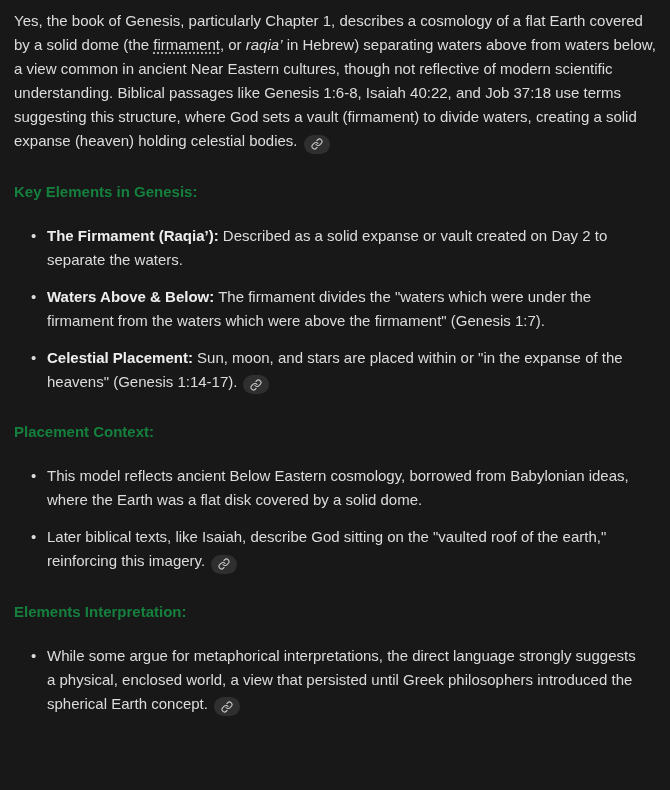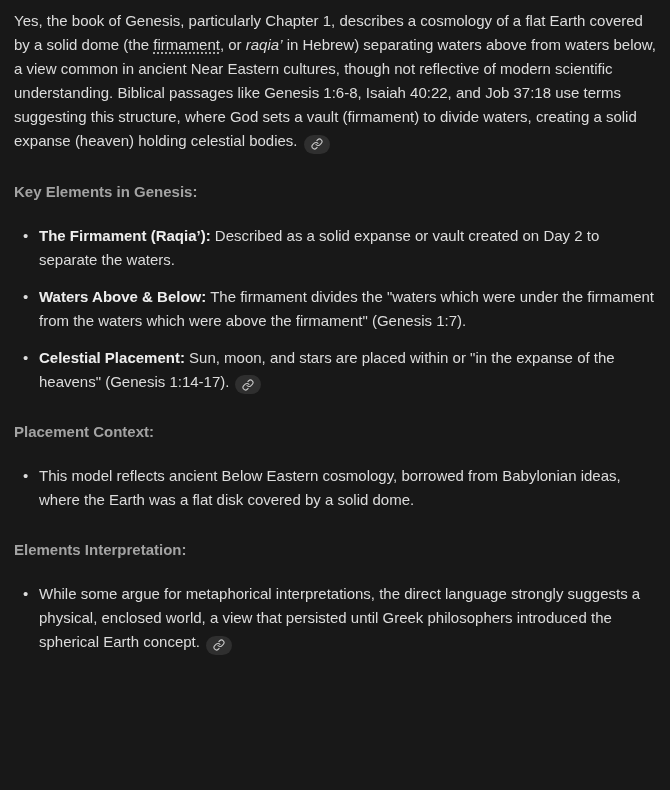--- a/index.html
+++ b/index.html
@@ -18,24 +18,24 @@
   .para { margin: 0 0 20px 0; }
   .term {
     text-decoration: underline dotted;
     text-underline-offset: 3px;
     cursor: pointer;
   }
   em.foreign { font-style: italic; text-align: center; }
   .heading {
     font-size: 15px;
     font-weight: bold;
-    color: #a3a3a3;
+    color: #15803d;
     margin: 26px 0 20px 0;
   }
-  ul.list { list-style: none; margin: 0; padding: 0; }
+  ul.list { list-style: none; margin: 8px; padding: 0; }
   li.item { position: relative; padding-left: 25px; margin-bottom: 13px; }
   li.item:last-child { margin-bottom: 0; }
   li.item::before {
     content: "\2022";
     position: absolute;
     left: 9px;
     top: 0;
     color: #dcdcdc;
   }
   strong.lead { font-weight: bold; color: #eeeeee; }
@@ -76,20 +76,26 @@
           <svg width="12" height="12" viewBox="0 0 24 24" fill="none" stroke="currentColor" stroke-width="2.2" stroke-linecap="round" stroke-linejoin="round">
             <path d="M10 13a5 5 0 0 0 7.54.54l3-3a5 5 0 0 0-7.07-7.07l-1.72 1.71"></path>
             <path d="M14 11a5 5 0 0 0-7.54-.54l-3 3a5 5 0 0 0 7.07 7.07l1.71-1.71"></path>
           </svg>
         </button></li>
   </ul>
 
   <h3 class="heading">Placement Context:</h3>
   <ul class="list">
     <li class="item"><span>This model reflects ancient Below Eastern cosmology, borrowed from Babylonian ideas, where the Earth was a flat disk covered by a solid dome.</span></li>
+    <li class="item"><span>Later biblical texts, like Isaiah, describe God sitting on the "vaulted roof of the earth," reinforcing this imagery.</span><button class="cite" aria-label="citation link">
+          <svg width="12" height="12" viewBox="0 0 24 24" fill="none" stroke="currentColor" stroke-width="2.2" stroke-linecap="round" stroke-linejoin="round">
+            <path d="M10 13a5 5 0 0 0 7.54.54l3-3a5 5 0 0 0-7.07-7.07l-1.72 1.71"></path>
+            <path d="M14 11a5 5 0 0 0-7.54-.54l-3 3a5 5 0 0 0 7.07 7.07l1.71-1.71"></path>
+          </svg>
+        </button></li>
   </ul>
 
   <h3 class="heading">Elements Interpretation:</h3>
   <ul class="list">
     <li class="item"><span>While some argue for metaphorical interpretations, the direct language strongly suggests a physical, enclosed world, a view that persisted until Greek philosophers introduced the spherical Earth concept.</span><button class="cite" aria-label="citation link">
           <svg width="12" height="12" viewBox="0 0 24 24" fill="none" stroke="currentColor" stroke-width="2.2" stroke-linecap="round" stroke-linejoin="round">
             <path d="M10 13a5 5 0 0 0 7.54.54l3-3a5 5 0 0 0-7.07-7.07l-1.72 1.71"></path>
             <path d="M14 11a5 5 0 0 0-7.54-.54l-3 3a5 5 0 0 0 7.07 7.07l1.71-1.71"></path>
           </svg>
         </button></li>

